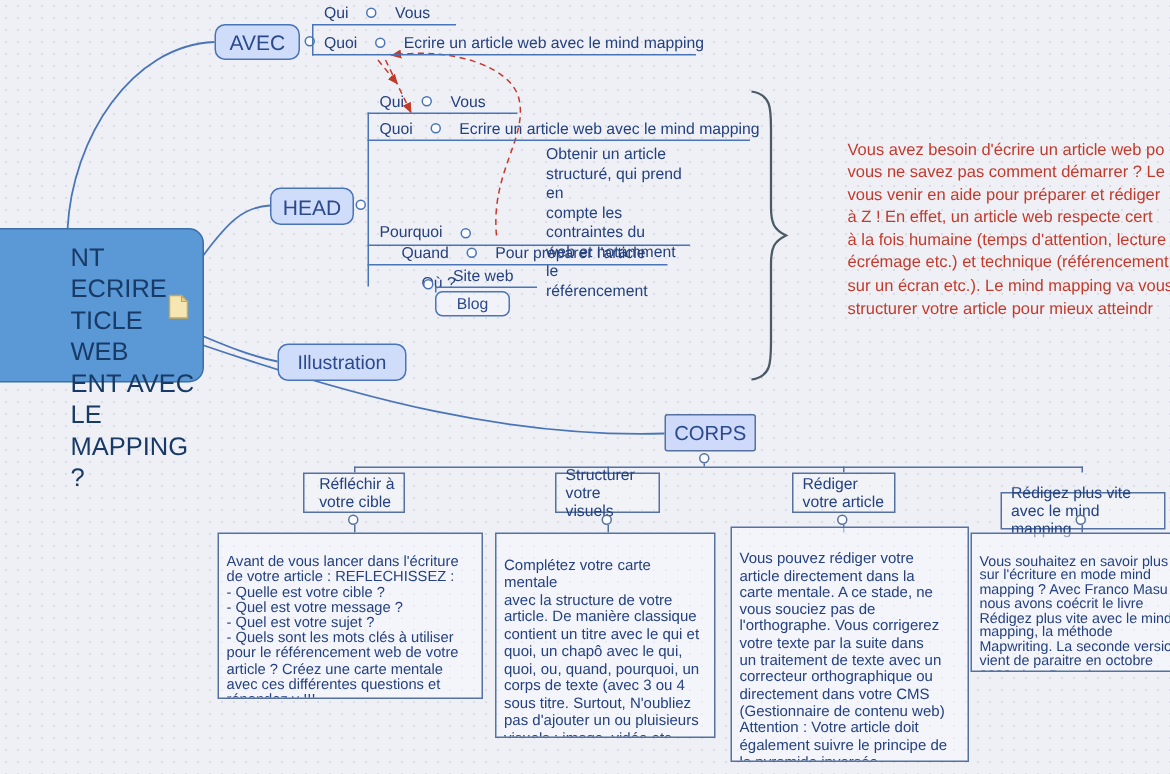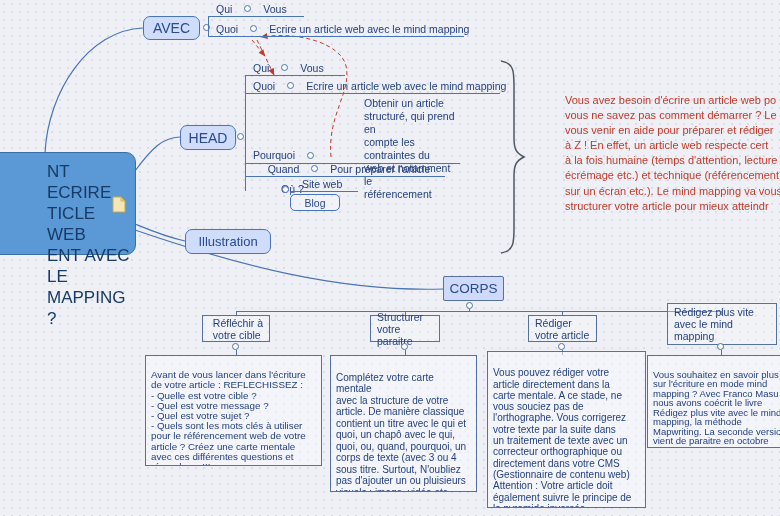--- a/index.html
+++ b/index.html
@@ -184,27 +184,27 @@
   <div class="vline2" style="left:405px;top:311px;height:4px;"></div>
   <div class="vline2" style="left:562px;top:311px;height:4px;"></div>
   <div class="vline2" style="left:721px;top:311px;height:4px;"></div>
 
   <div class="hdrbox" style="left:202px;top:315px;width:68px;height:27px;justify-content:flex-end;">
     <span class="pre">Réfléchir à
 votre cible</span>
   </div>
   <div class="hdrbox" style="left:370px;top:315px;width:70px;height:27px;">
     <span class="pre">Structurer
-votre paraitre</span>
+votre visuels</span>
   </div>
   <div class="hdrbox" style="left:528px;top:315px;width:69px;height:27px;">
     <span class="pre">Rédiger
 votre article</span>
   </div>
-  <div class="hdrbox" style="left:667px;top:303px;width:110px;height:42px;">
+  <div class="hdrbox" style="left:667px;top:328px;width:110px;height:25px;">
     <span class="pre">Rédigez plus vite
 avec le mind mapping</span>
   </div>
 
   <span class="foldabs" style="left:232px;top:343px;border-color:#54719f;"></span>
   <div class="vline2" style="left:236px;top:350px;height:5px;"></div>
   <span class="foldabs" style="left:401px;top:343px;border-color:#54719f;"></span>
   <div class="vline2" style="left:405px;top:350px;height:5px;"></div>
   <span class="foldabs" style="left:558px;top:343px;border-color:#54719f;"></span>
   <div class="vline2" style="left:562px;top:350px;height:5px;"></div>

